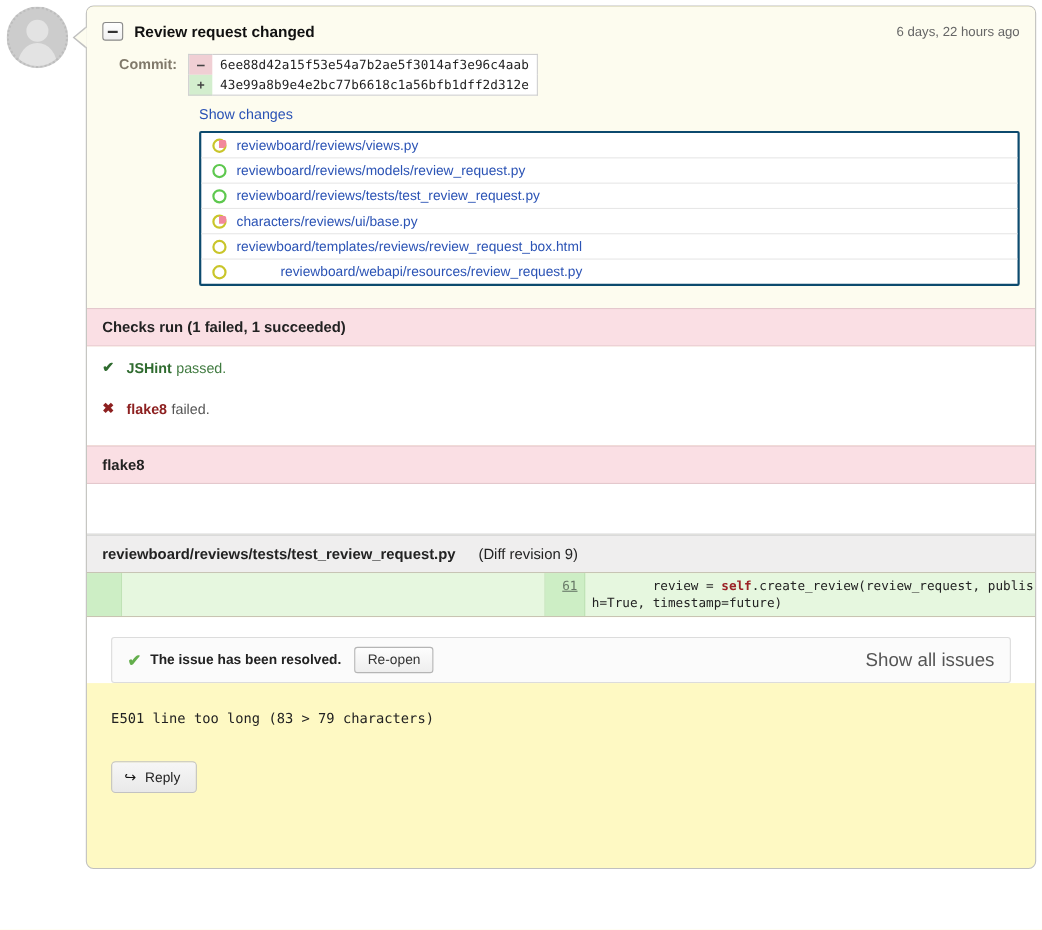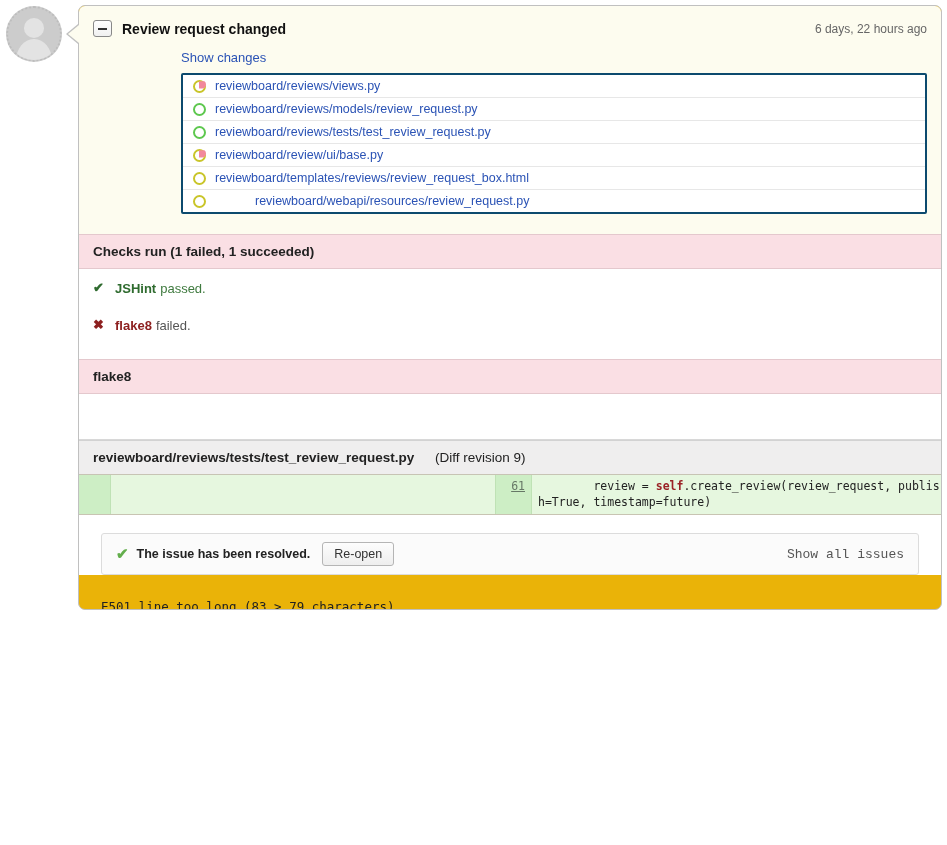--- a/index.html
+++ b/index.html
@@ -53,24 +53,24 @@
     border-radius: 50% 50% 0 0 / 70% 70% 0 0;
     background: #e3e3e3;
   }
 
   
   .box {
     position: absolute;
     left: 78px;
     top: 5px;
     width: 864px;
-    height: 605px;
+    height: 785px;
     border: 1px solid #c0c0c0;
     border-radius: 7px;
-    background: #eab308;
+    background: #fef9c3;
     overflow: hidden;
   }
   
   .tail-outer {
     position: absolute;
     left: 66px; top: 24px;
     width: 0; height: 0;
     border-top: 10px solid transparent;
     border-bottom: 10px solid transparent;
     border-right: 12px solid #c0c0c0;
@@ -333,23 +333,22 @@
     border-radius: 3px;
     background: linear-gradient(#fdfdfd, #eeeeee);
     padding: 4px 11px;
     font-size: 12.5px;
     color: #333333;
     cursor: pointer;
   }
   .show-all-issues {
     margin-left: auto;
     color: #555555;
-    font-size: 13px;
+    font-size: 17px;
     cursor: pointer;
-    font-family: Liberation Mono, monospace;
   }
 
   .comment-body {
     padding: 24px 22px 0 22px;
     font-family: "DejaVu Sans Mono", monospace;
     font-size: 12.5px;
     color: #222222;
   }
 
   
@@ -393,20 +392,37 @@
     <div class="cream">
 
       <div class="hdr">
         <div class="collapse-btn">
           <div class="bar"></div>
         </div>
         <div class="hdr-title">Review request changed</div>
         <div class="hdr-time">6 days, 22 hours ago</div>
       </div>
 
+      <div class="field-row">
+        <div class="field-label">Commit:</div>
+        <div class="field-val">
+          <table class="commit-table">
+            <tbody>
+                <tr class="old">
+              <td class="sign">–</td>
+              <td class="hash">6ee88d42a15f53e54a7b2ae5f3014af3e96c4aab</td>
+            </tr>
+            <tr class="new">
+              <td class="sign">+</td>
+              <td class="hash">43e99a8b9e4e2bc77b6618c1a56bfb1dff2d312e</td>
+            </tr>
+          </tbody>
+            </table>
+        </div>
+      </div>
 
 
       <div class="show-changes-row">
         <div class="spacer"></div>
         <span class="lnk">Show changes</span>
       </div>
 
       <div class="filelist-row">
         <div class="spacer"></div>
         <div class="filelist">
@@ -421,21 +437,21 @@
             <span class="file-name">reviewboard/reviews/models/review_request.py</span>
           </div>
 
           <div class="file-item">
             <div class="file-icon green"></div>
             <span class="file-name">reviewboard/reviews/tests/test_review_request.py</span>
           </div>
 
           <div class="file-item">
             <div class="file-icon partial"></div>
-            <span class="file-name">reviewboard/review/ui/base.py</span>
+            <span class="file-name">characters/reviews/ui/base.py</span>
           </div>
 
           <div class="file-item">
             <div class="file-icon"></div>
             <span class="file-name">reviewboard/templates/reviews/review_request_box.html</span>
           </div>
 
           <div class="file-item">
             <div class="file-icon"></div>
             <span class="file-name">reviewboard/webapi/resources/review_request.py</span>

